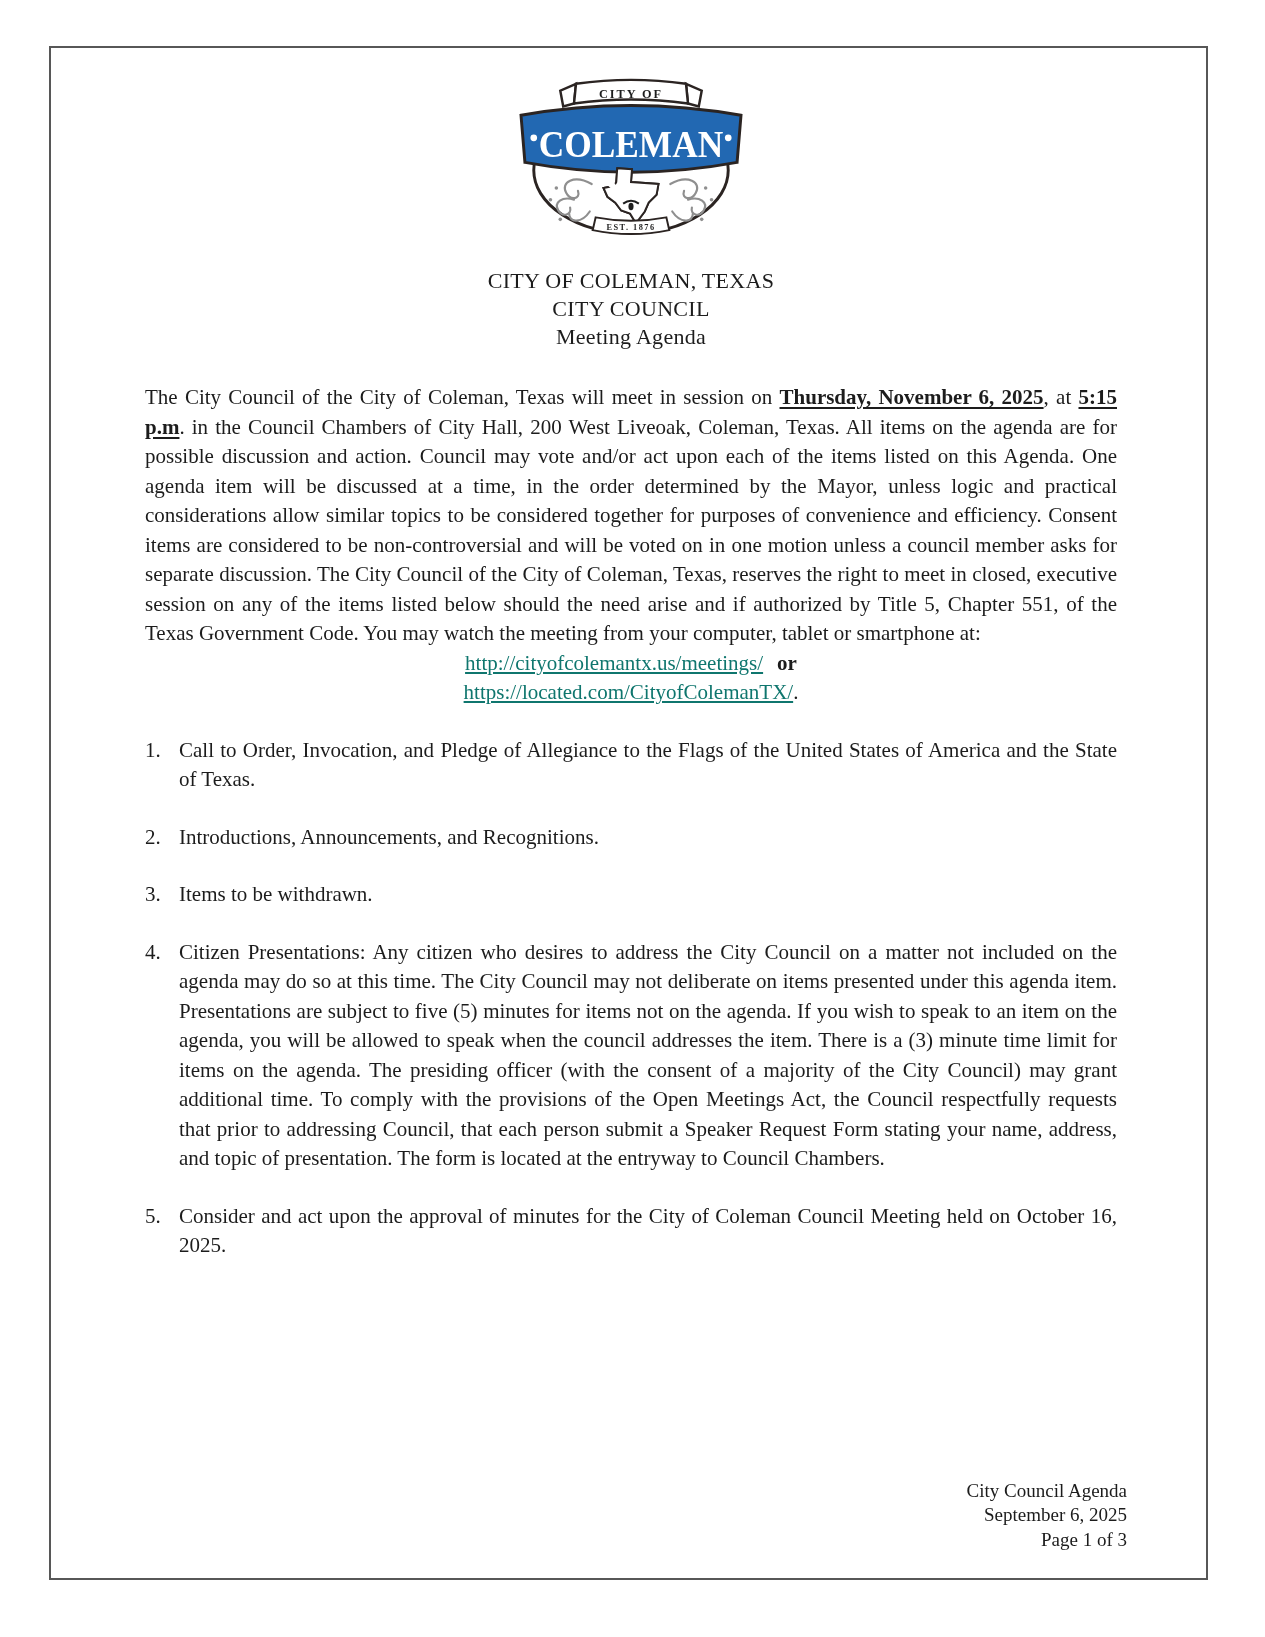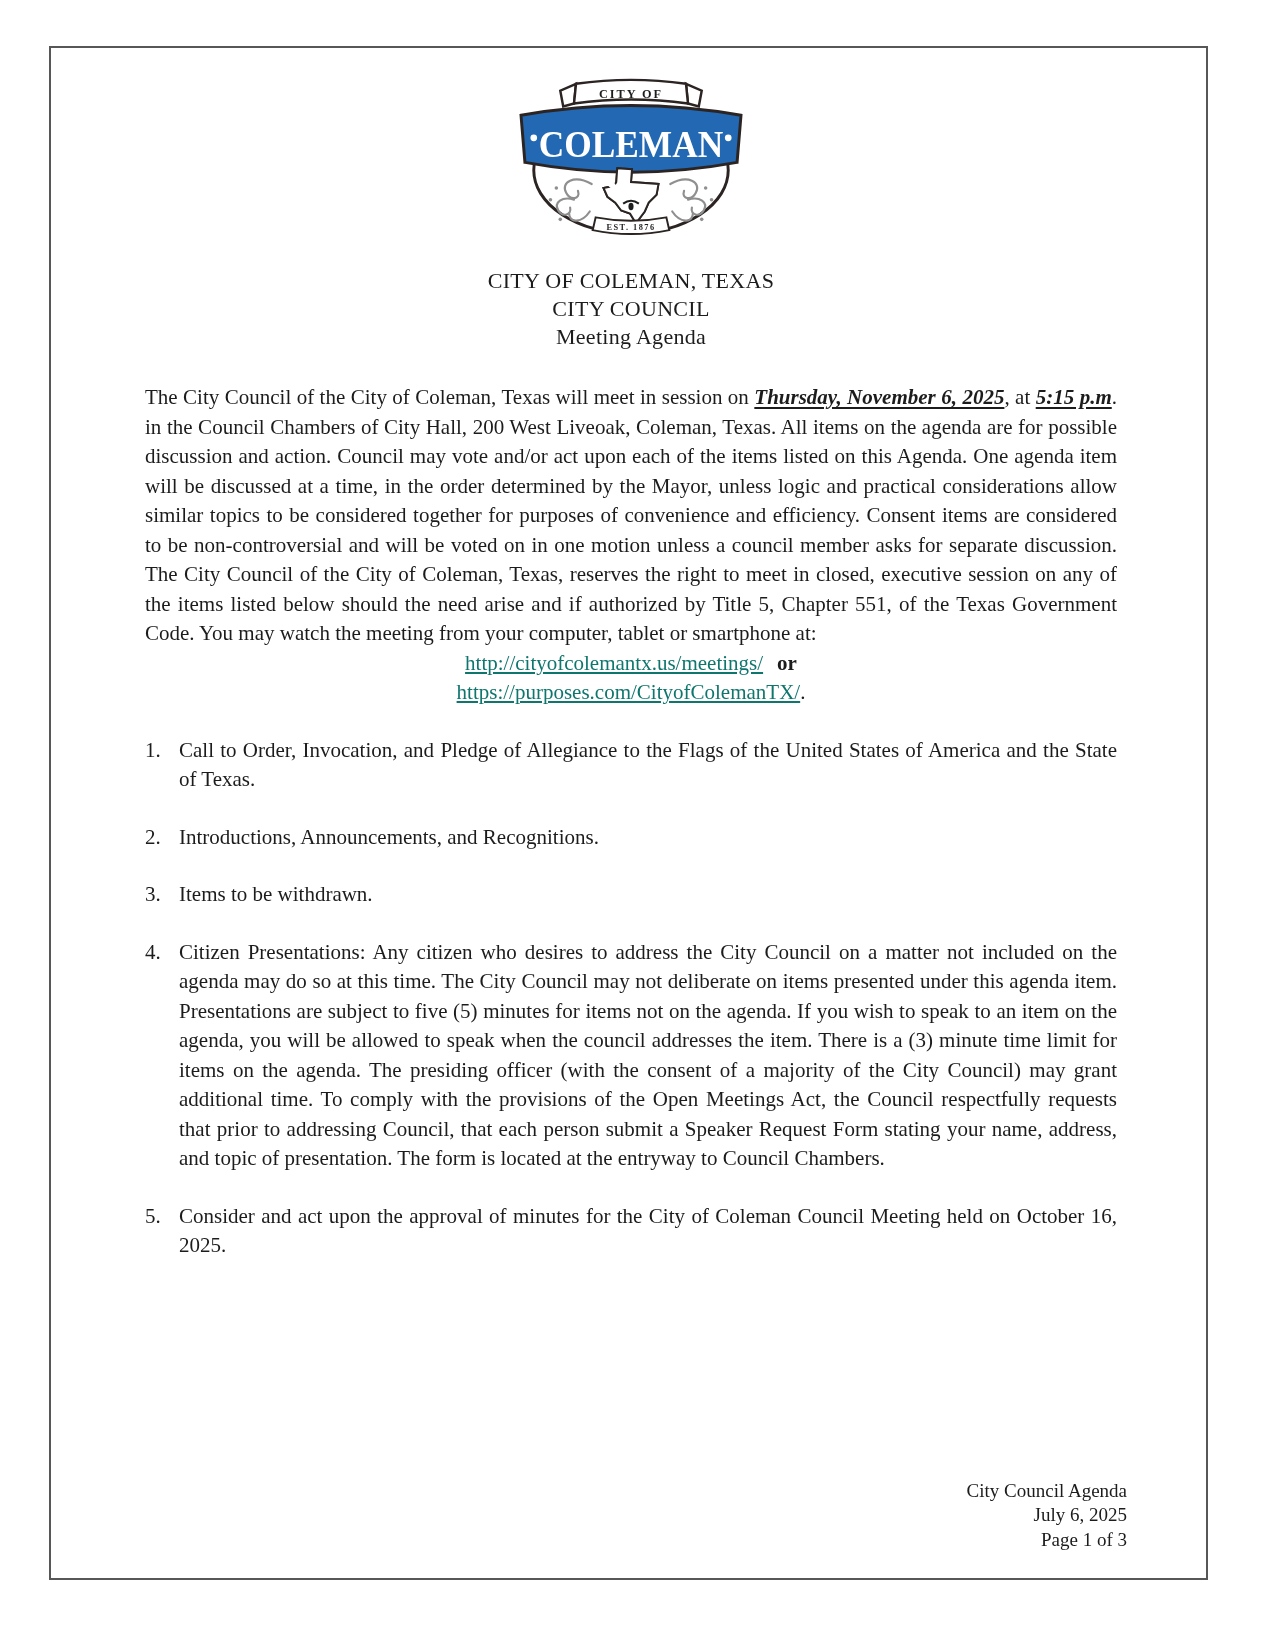--- a/index.html
+++ b/index.html
@@ -39,21 +39,20 @@
     margin: 32px 0 0 0;
     font-size: 21px;
     line-height: 29.5px;
     text-align: justify;
   }
   .bu {
     font-weight: bold;
     text-decoration: underline;
     text-decoration-thickness: 2px;
     text-underline-offset: 3px;
-    font-style: italic;
   }
   .links {
     text-align: center;
     font-size: 21px;
     line-height: 29.5px;
   }
   .links a {
     color: #0f766e;
     text-decoration: underline;
   }
@@ -139,21 +138,21 @@
     <div>Meeting Agenda</div>
   </div>
 
   <p class="intro"><span>The City Council of the City of Coleman, Texas will meet in session on </span><span class="bu">Thursday, November 6, 2025</span><span>, at </span><span class="bu">5:15 p.m</span><span>. in the Council Chambers of City Hall, 200 West Liveoak, Coleman, Texas.  All items on the agenda are for possible discussion and action.  Council may vote and/or act upon each of the items listed on this Agenda.  One agenda item will be discussed at a time, in the order determined by the Mayor, unless logic and practical considerations allow similar topics to be considered together for purposes of convenience and efficiency.  Consent items are considered to be non-controversial and will be voted on in one motion unless a council member asks for separate discussion.  The City Council of the City of Coleman, Texas, reserves the right to meet in closed, executive session on any of the items listed below should the need arise and if authorized by Title 5, Chapter 551, of the Texas Government Code.  You may watch the meeting from your computer, tablet or smartphone at:</span></p>
 
   <div class="links">
     <div>
       <a href="#">http://cityofcolemantx.us/meetings/</a><span class="suffix-or">or</span>
     </div>
     <div>
-      <a href="#">https://purposes.com/CityofColemanTX/</a><span class="suffix-dot">.</span>
+      <a href="#">https://located.com/CityofColemanTX/</a><span class="suffix-dot">.</span>
     </div>
   </div>
 
   <div class="agenda">
       <div class="agenda-item">
         <span class="num">1.</span>
         <div class="txt">Call to Order, Invocation, and Pledge of Allegiance to the Flags of the United States of America and the State of Texas.</div>
       </div>
       <div class="agenda-item">
         <span class="num">2.</span>
@@ -168,17 +167,17 @@
         <div class="txt">Citizen Presentations: Any citizen who desires to address the City Council on a matter not included on the agenda may do so at this time. The City Council may not deliberate on items presented under this agenda item.  Presentations are subject to five (5) minutes for items not on the agenda.  If you wish to speak to an item on the agenda, you will be allowed to speak when the council addresses the item.  There is a (3) minute time limit for items on the agenda.  The presiding officer (with the consent of a majority of the City Council) may grant additional time. To comply with the provisions of the Open Meetings Act, the Council respectfully requests that prior to addressing Council, that each person submit a Speaker Request Form stating your name, address, and topic of presentation. The form is located at the entryway to Council Chambers.</div>
       </div>
       <div class="agenda-item">
         <span class="num">5.</span>
         <div class="txt">Consider and act upon the approval of minutes for the City of Coleman Council Meeting held on October 16, 2025.</div>
       </div>
     </div>
 
   <div class="doc-footer">
     <div>City Council Agenda</div>
-    <div>July 6, 2025</div>
+    <div>September 6, 2025</div>
     <div>Page 1 of 3</div>
   </div>
 
 </div>
 
 </body></html>

